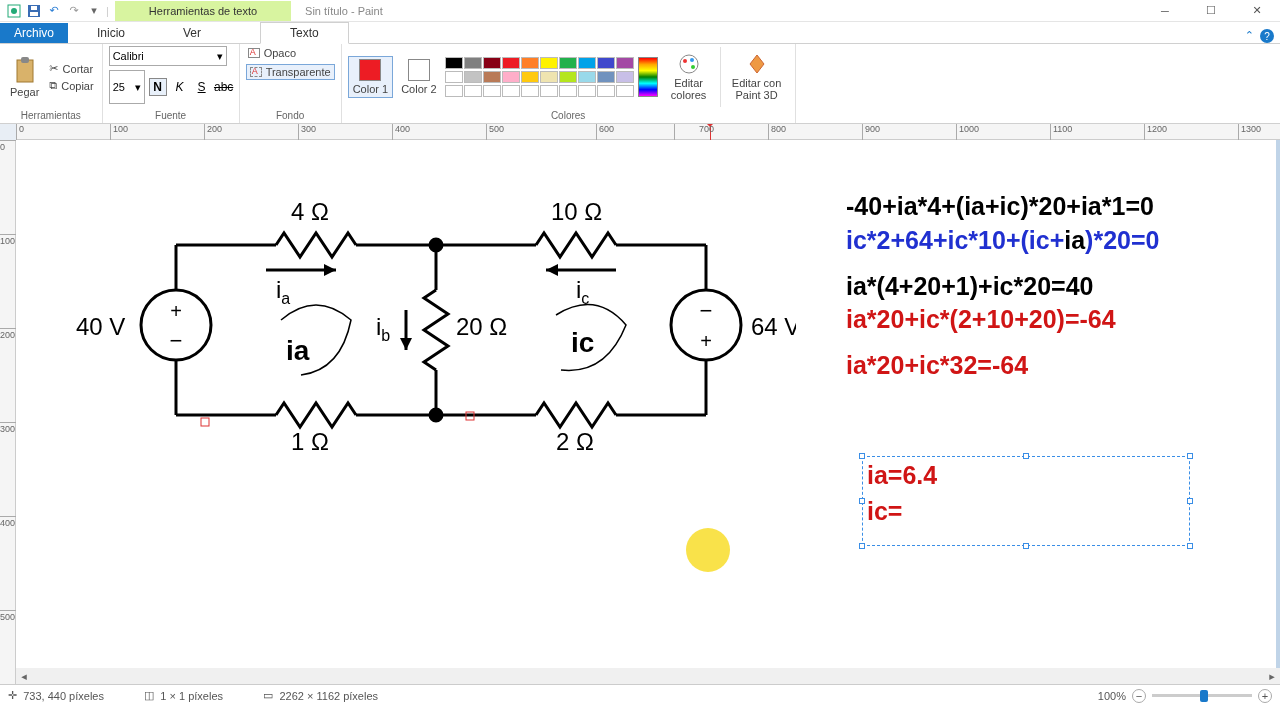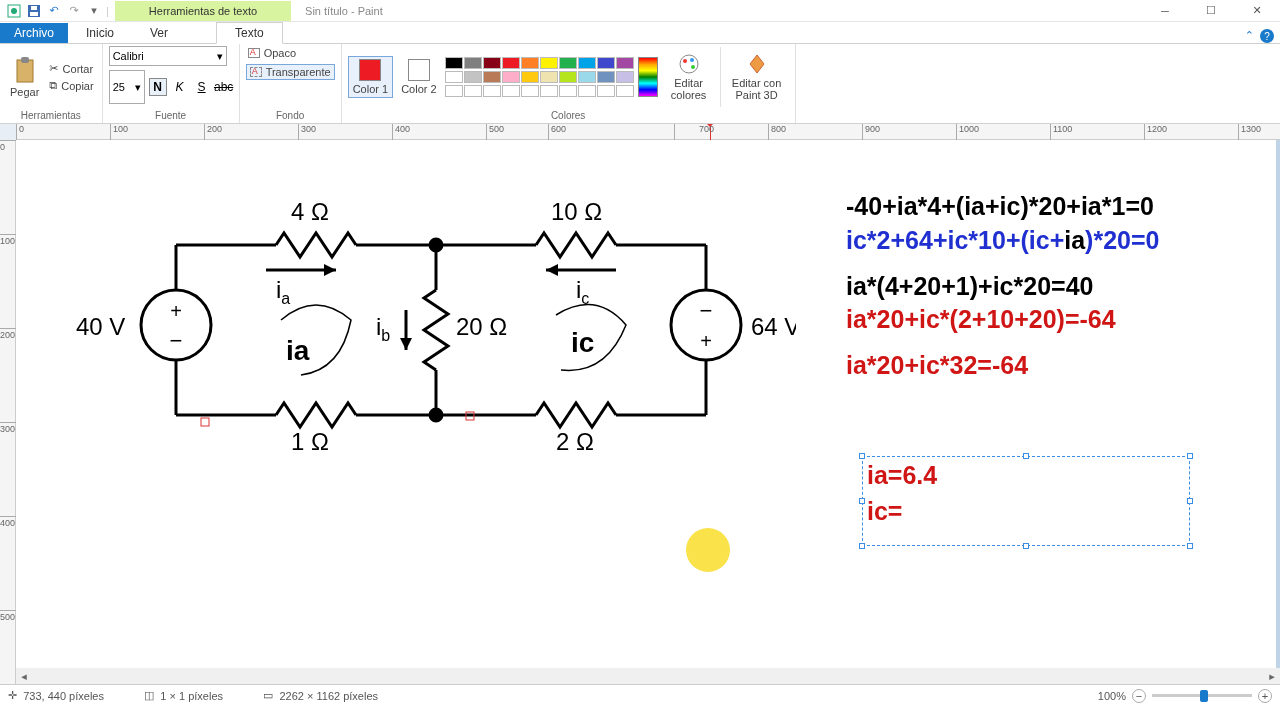--- a/index.html
+++ b/index.html
@@ -10,21 +10,21 @@
 .qat { display: flex; align-items: center; gap: 4px; padding: 0 6px; }
 .qat-icon { width: 16px; height: 16px; display: inline-flex; align-items: center; justify-content: center; }
 .tab-contextual { background: #d8f4a0; padding: 4px 34px; font-size: 11px; color: #333; }
 .tab-title { padding: 4px 14px; color: #888; font-size: 11px; }
 .win-controls { margin-left: auto; display: flex; }
 .win-btn { width: 46px; height: 22px; display: flex; align-items: center; justify-content: center; color: #555; }
 
 
 .menubar { height: 22px; display: flex; align-items: flex-end; border-bottom: 1px solid #d0d0d0; }
 .file-tab { background: #1979ca; color: #fff; padding: 3px 14px; font-size: 12px; }
-.menu-tab { padding: 3px 18px; font-size: 12px; color: #333; }
+.menu-tab { padding: 3px 29px; font-size: 12px; color: #333; }
 .menu-tab.active { border: 1px solid #d0d0d0; border-bottom: 1px solid #fff; background: #fff; position: relative; top: 1px; }
 .collapse-help { margin-left: auto; display: flex; gap: 6px; padding-right: 6px; color: #1979ca; }
 
 
 .ribbon { height: 80px; display: flex; border-bottom: 1px solid #d0d0d0; background: #fff; }
 .group { border-right: 1px solid #e0e0e0; display: flex; flex-direction: column; }
 .group-body { flex: 1; display: flex; align-items: center; padding: 2px 6px; gap: 4px; }
 .group-label { text-align: center; font-size: 10px; color: #666; padding-bottom: 2px; }
 .btn-stack { display: flex; flex-direction: column; gap: 2px; }
 .mini-btn { display: flex; align-items: center; gap: 4px; font-size: 11px; color: #444; padding: 1px 2px; }
@@ -256,21 +256,21 @@
 
 <div class="workspace">
   <div class="hruler" id="hruler">
     <div class="ruler-mark" style="left:694px"></div>
   <div class="tick" style="left: 0px;">0</div>
       <div class="tick" style="left: 94px;">100</div>
       <div class="tick" style="left: 188px;">200</div>
       <div class="tick" style="left: 282px;">300</div>
       <div class="tick" style="left: 376px;">400</div>
       <div class="tick" style="left: 470px;">500</div>
-      <div class="tick" style="left: 532px; text-align: right;">600</div>
+      <div class="tick" style="left: 580px; text-align: right;">600</div>
       <div class="tick" style="left: 658px; padding-left: 24px;">700</div>
       <div class="tick" style="left: 752px;">800</div>
       <div class="tick" style="left: 846px;">900</div>
       <div class="tick" style="left: 940px;">1000</div>
       <div class="tick" style="left: 1034px;">1100</div>
       <div class="tick" style="left: 1128px;">1200</div>
       <div class="tick" style="left: 1222px;">1300</div>
     </div>
   <div class="vruler" id="vruler">
       <div class="vtick" style="top: 0px;">0</div>

